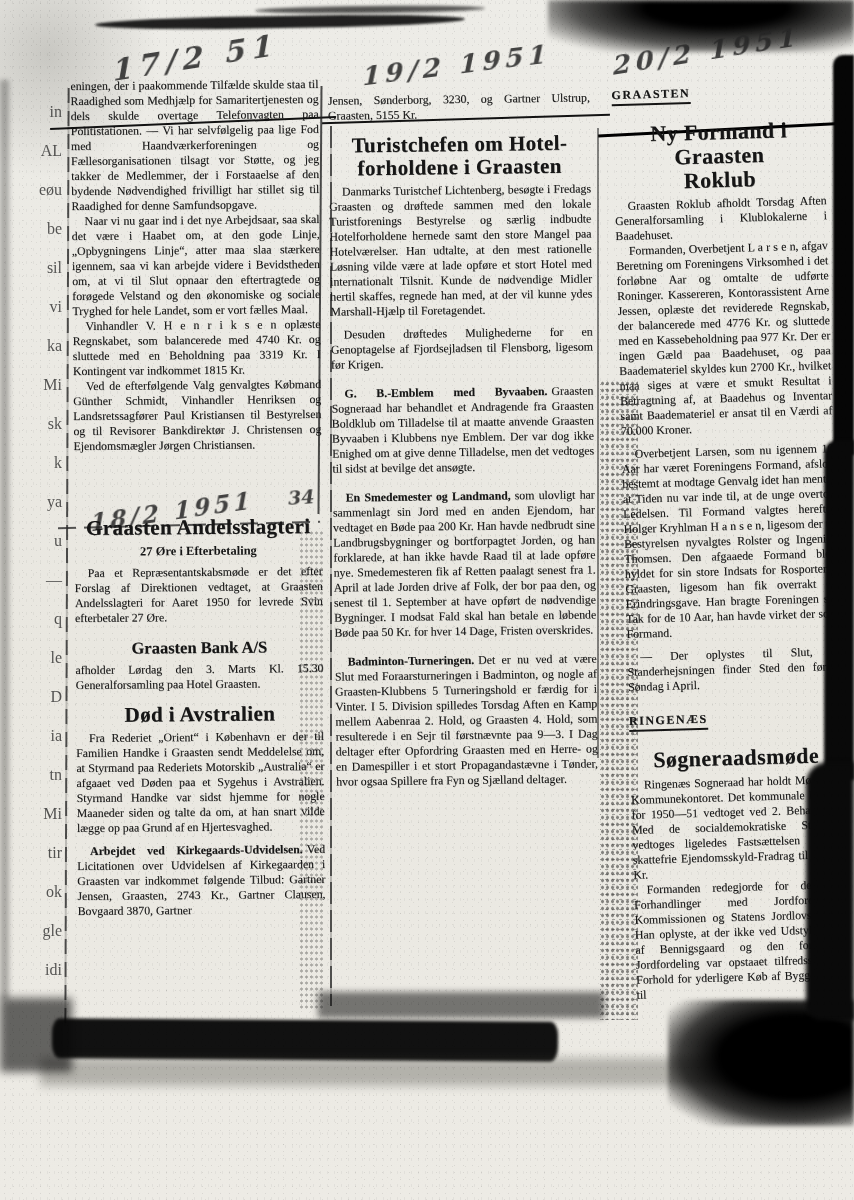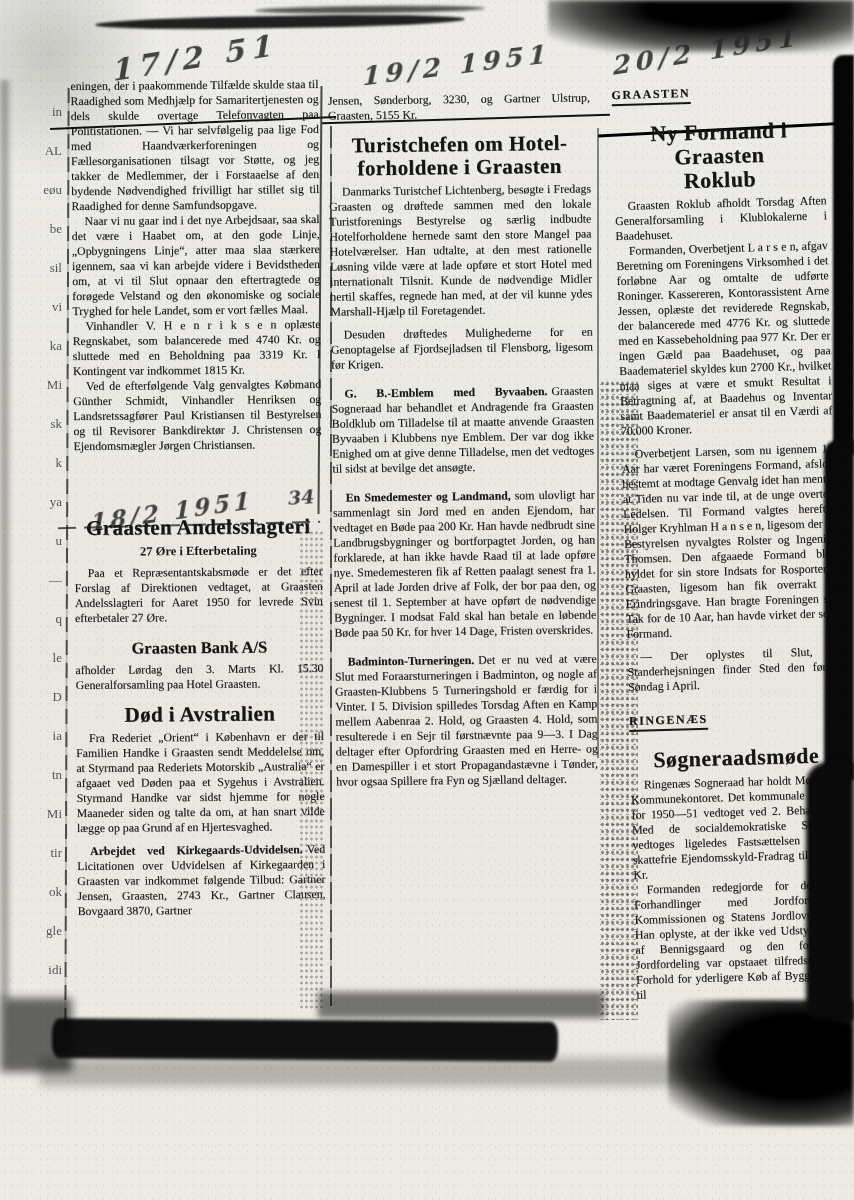--- a/index.html
+++ b/index.html
@@ -28,21 +28,21 @@
   .h-sub { font-size:12.5px; font-weight:bold; text-align:center; margin:0 0 6px; }
   .kicker { display:inline-block; font-size:12px; font-weight:bold; letter-spacing:1.5px;
             border-bottom:2px solid #151515; padding-bottom:1px; margin-bottom:6px;
             text-shadow:0.3px 0.3px 0 rgba(0,0,0,.4); }
   
   .hand { position:absolute; font-family:"DejaVu Serif",serif; font-style:italic;
           font-weight:bold; color:#262626; opacity:.85; filter:blur(.4px);
           white-space:nowrap; }
   
   #margin-strip { position:absolute; left:8px; top:92px; width:54px;
-                  font-size:13px; line-height:39px; color:#2e2e2e; text-align:right;
+                  font-size:16px; line-height:39px; color:#2e2e2e; text-align:right;
                   white-space:pre-line; filter:blur(.3px); opacity:.8; }
   
   .art { position:absolute; pointer-events:none; }
   #sm-top1 { left:95px; top:16px; width:370px; height:12px; background:#0b0b0b;
              border-radius:50%/60%; transform:rotate(-.9deg); filter:blur(1.3px); opacity:.9; }
   #sm-top1b { left:255px; top:6px; width:230px; height:7px; background:#101010;
               border-radius:50%; transform:rotate(-.6deg); filter:blur(1.5px); opacity:.7; }
   #sm-top2 { left:548px; top:0; width:306px; height:52px;
              background:radial-gradient(ellipse at 55% 15%, #000 30%, rgba(0,0,0,.65) 60%, transparent 86%);
              filter:blur(2px); }

